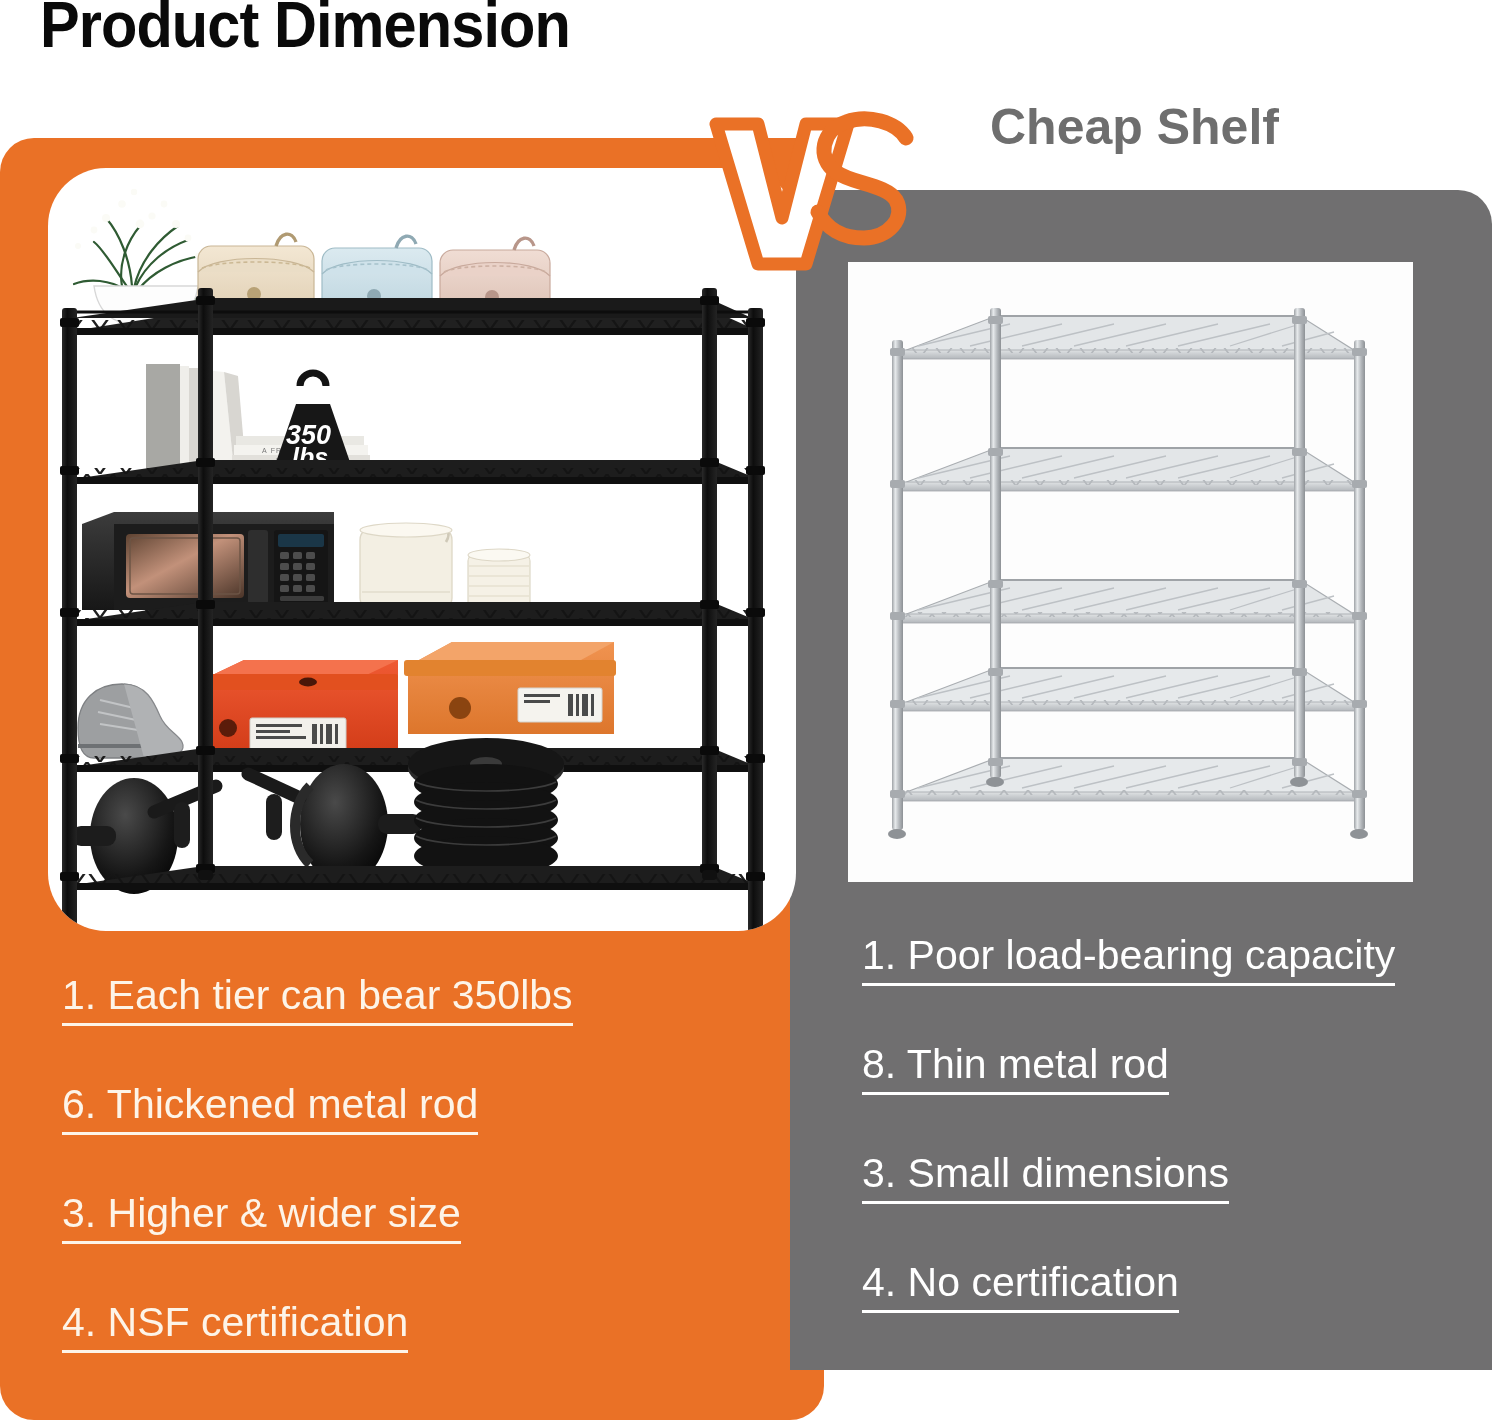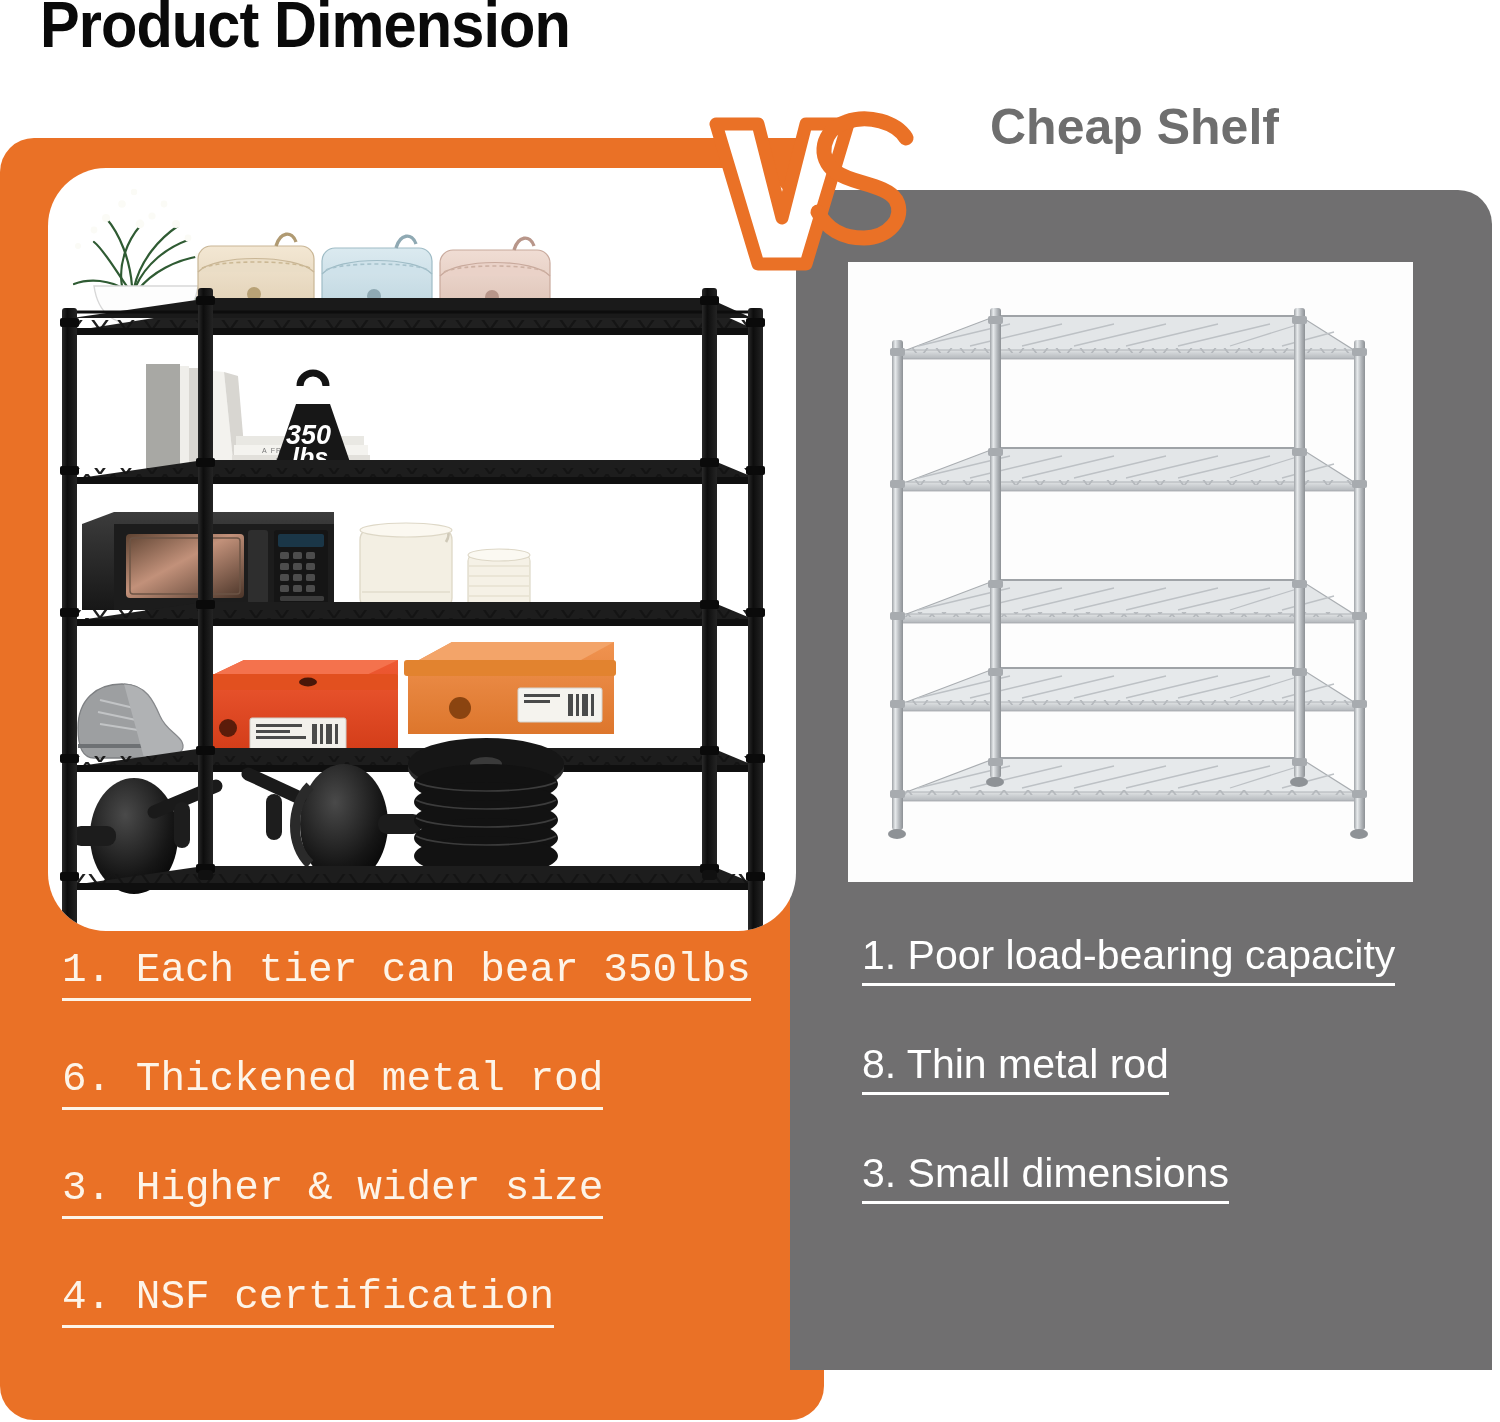--- a/index.html
+++ b/index.html
@@ -57,21 +57,21 @@
   
   .vs-badge {
     position: absolute; left: 700px; top: 100px;
     width: 230px; height: 180px;
     z-index: 40;
     pointer-events: none;
   }
 
   
   .feature-list { position: absolute; z-index: 30; }
-  .list-left  { left: 62px;  top: 927px; width: 700px; font-family: Liberation Mono, monospace; }
+  .list-left  { left: 62px;  top: 952px; width: 700px; }
   .list-right { left: 862px; top: 912px; width: 640px; }
 
   .feature-item {
     display: block;
     white-space: nowrap;
     line-height: 1.0;
     padding-bottom: 7px;
     margin-bottom: 58px;
     width: max-content;
     margin-top: 23px;
@@ -591,15 +591,16 @@
     <span class="feature-item">1.  Each tier can bear 350lbs</span>
     <span class="feature-item">6. Thickened metal rod</span>
     <span class="feature-item">3. Higher &amp; wider size</span>
     <span class="feature-item">4. NSF certification</span>
   </div>
 
   <div class="feature-list list-right">
     <span class="feature-item">1.  Poor load-bearing capacity</span>
     <span class="feature-item">8. Thin metal rod</span>
     <span class="feature-item">3. Small dimensions</span>
+    <span class="feature-item">4. No certification</span>
   </div>
 
 </div>
 
 </body></html>

